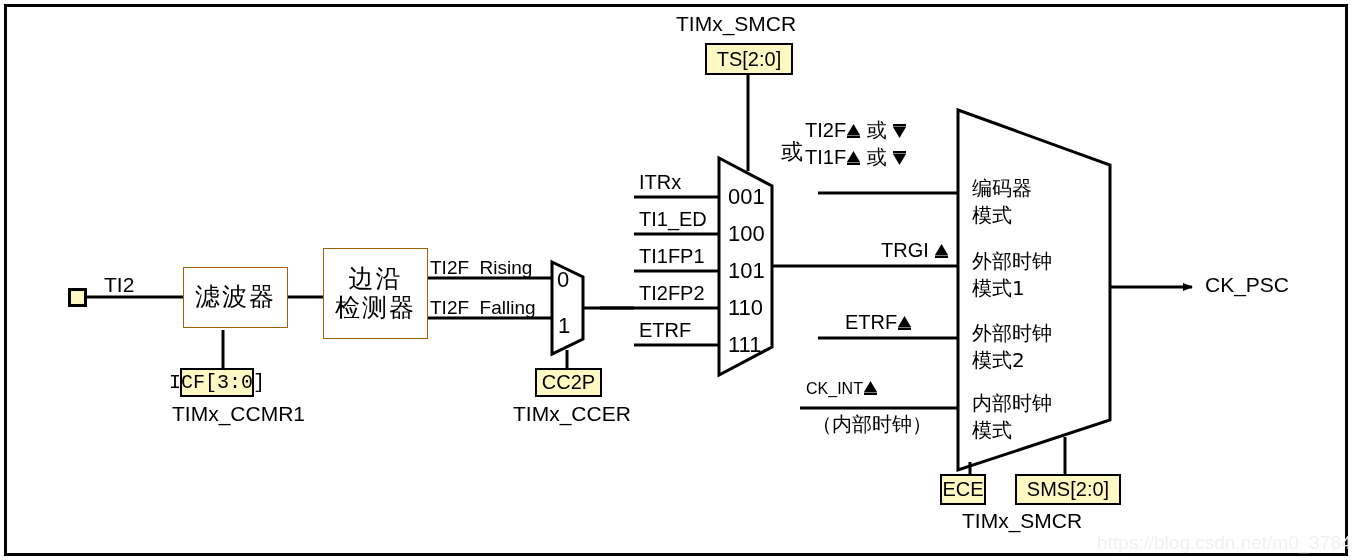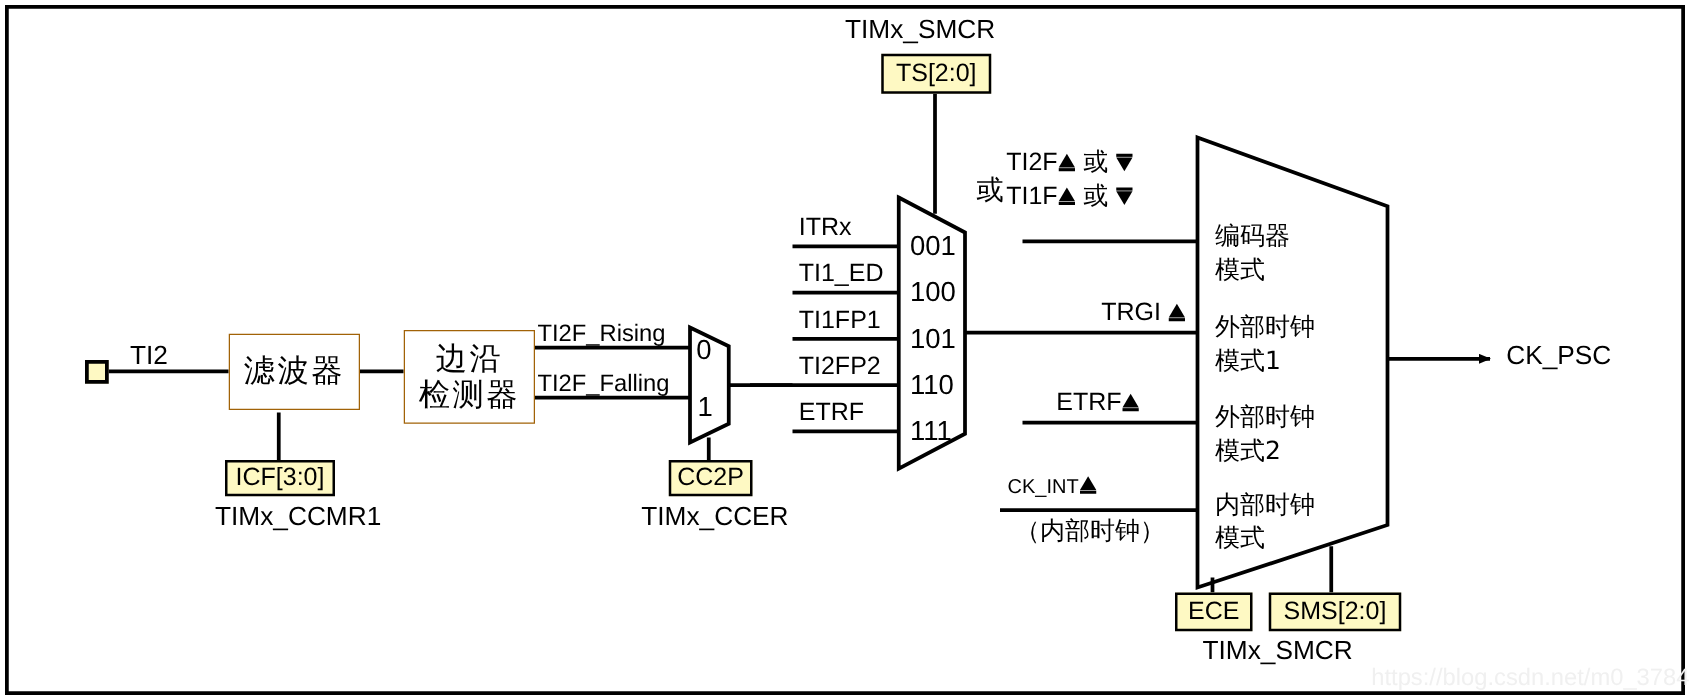--- a/index.html
+++ b/index.html
@@ -160,25 +160,25 @@
   </svg>
 
   <div class="boxlabel" style="left:68px; top:288px; width:19px; height:19px; border-width:3px;"></div>
 
   <div class="lbl" style="left:104px; top:274px;">TI2</div>
 
   <div class="bigbox" style="left:183px; top:267px; width:105px; height:61px;">
     <span>滤波器</span>
   </div>
 
-  <div class="boxlabel" style="left:180px; top:368px; width:88px; height:29px;">ICF[3:0]</div>
+  <div class="boxlabel" style="left:180px; top:368px; width:74px; height:29px;font-family:Liberation Mono, monospace;">ICF[3:0]</div>
 
   <div class="lbl" style="left:172px; top:403px;">TIMx_CCMR1</div>
 
-  <div class="bigbox" style="left:323px; top:264px; width:105px; height:75px;">
+  <div class="bigbox" style="left:323px; top:248px; width:105px; height:91px;">
     <span>边沿</span>
     <span>检测器</span>
   </div>
 
   <div class="lbl lbl-sm" style="left:430px; top:258px;">TI2F_Rising</div>
   <div class="lbl lbl-sm" style="left:430px; top:298px;">TI2F_Falling</div>
 
   <div class="muxnum" style="left:557px; top:267px;">0</div>
   <div class="muxnum" style="left:558px; top:313px;">1</div>
 
@@ -273,21 +273,21 @@
   <div class="cn-stack" style="left:972px; top:320px;">
     <div>外部时钟</div>
     <div>模式2</div>
   </div>
 
   <div class="cn-stack" style="left:972px; top:390px;">
     <div>内部时钟</div>
     <div>模式</div>
   </div>
 
-  <div class="boxlabel" style="left:940px; top:474px; width:62px; height:31px;">ECE</div>
+  <div class="boxlabel" style="left:940px; top:474px; width:46px; height:31px;">ECE</div>
 
   <div class="boxlabel" style="left:1015px; top:474px; width:106px; height:31px;">SMS[2:0]</div>
 
   <div class="lbl" style="left:962px; top:510px;">TIMx_SMCR</div>
 
   <div class="lbl" style="left:1205px; top:274px;">CK_PSC</div>
 
   <div class="watermark" style="left:1097px; top:532px;">https://blog.csdn.net/m0_37845735</div>
 
 </div>

